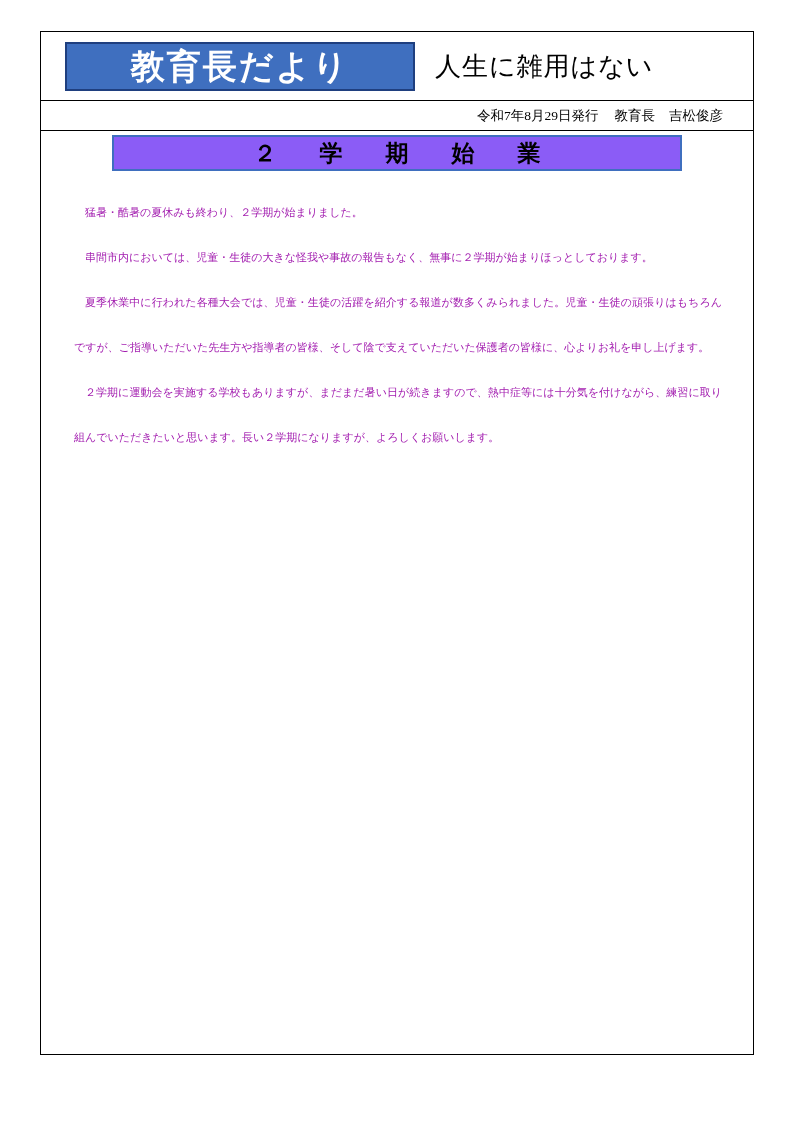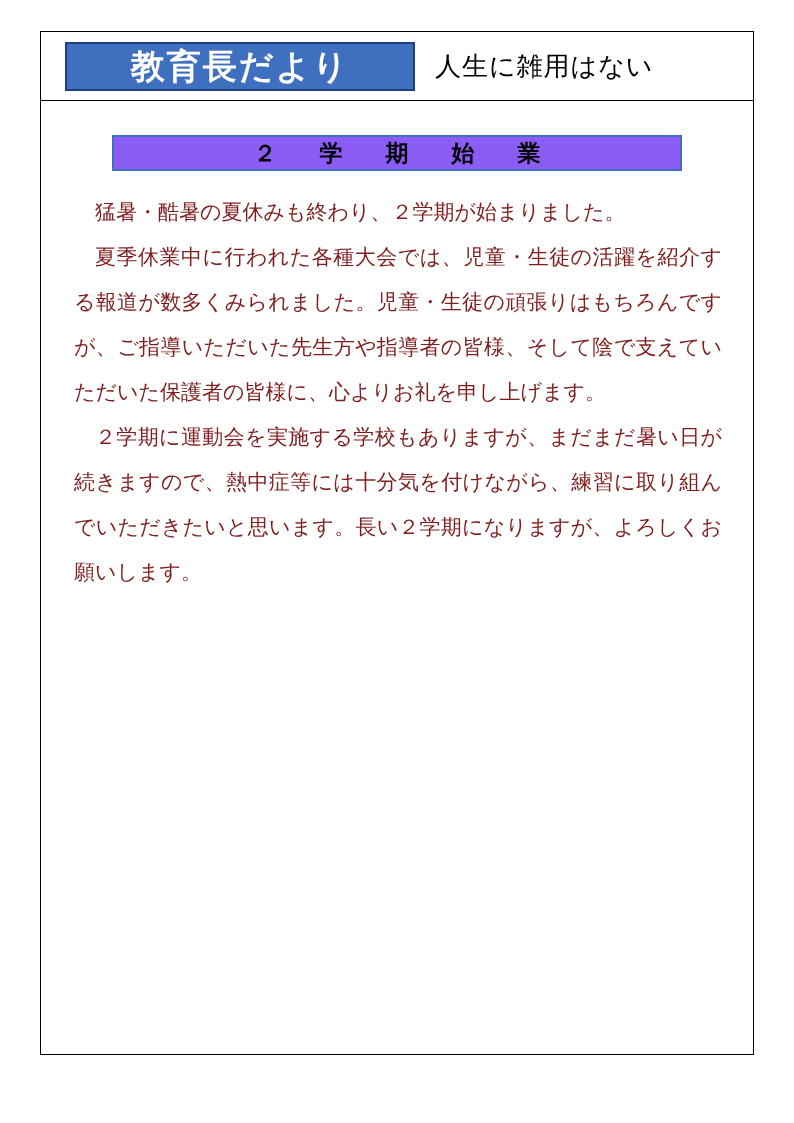--- a/index.html
+++ b/index.html
@@ -122,23 +122,23 @@
     color: #000000;
   }
 
   
   .body-text {
     position: absolute;
     left: 74px;
     top: 190px;
     width: 648px;
     font-family: "DejaVu Serif", "Liberation Serif", serif;
-    font-size: 21px;
+    font-size: 11px;
     line-height: 45px;
-    color: #7f1d1d;
+    color: #a21caf;
     text-align: justify;
   }
   .body-text p {
     margin: 0 0 0 0;
     text-indent: 1em;
   }
 </style>
 </head>
 <body>
 
@@ -146,26 +146,32 @@
 
   <div class="doc-frame"></div>
 
   <div class="masthead">
     <div class="masthead-badge">
       <span>教育長だより</span>
     </div>
     <div class="masthead-tagline">人生に雑用はない</div>
   </div>
 
+  <div class="issue-line">
+    <span class="issue-date">令和7年8月29日発行</span>
+    <span class="issue-role">教育長</span>
+    <span class="issue-name">吉松俊彦</span>
+  </div>
 
   <div class="headline-wrap">
     <div class="headline-box">
       <span>２　学　期　始　業</span>
     </div>
   </div>
 
   <div class="body-text">
     <p>猛暑・酷暑の夏休みも終わり、２学期が始まりました。</p>
+    <p>串間市内においては、児童・生徒の大きな怪我や事故の報告もなく、無事に２学期が始まりほっとしております。</p>
     <p>夏季休業中に行われた各種大会では、児童・生徒の活躍を紹介する報道が数多くみられました。児童・生徒の頑張りはもちろんですが、ご指導いただいた先生方や指導者の皆様、そして陰で支えていただいた保護者の皆様に、心よりお礼を申し上げます。</p>
     <p>２学期に運動会を実施する学校もありますが、まだまだ暑い日が続きますので、熱中症等には十分気を付けながら、練習に取り組んでいただきたいと思います。長い２学期になりますが、よろしくお願いします。</p>
   </div>
 
 </div>
 
 </body></html>

